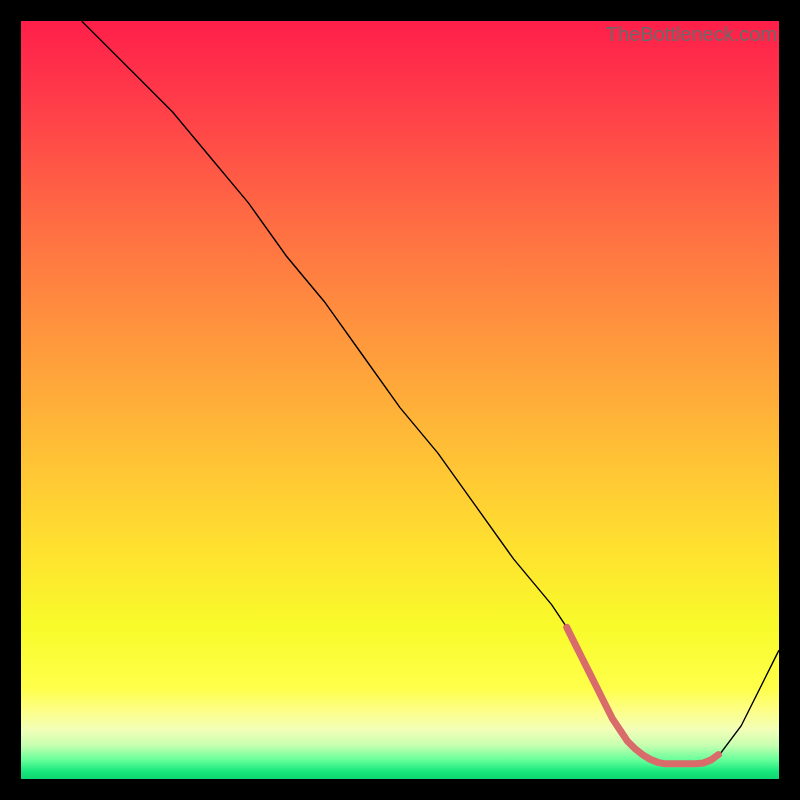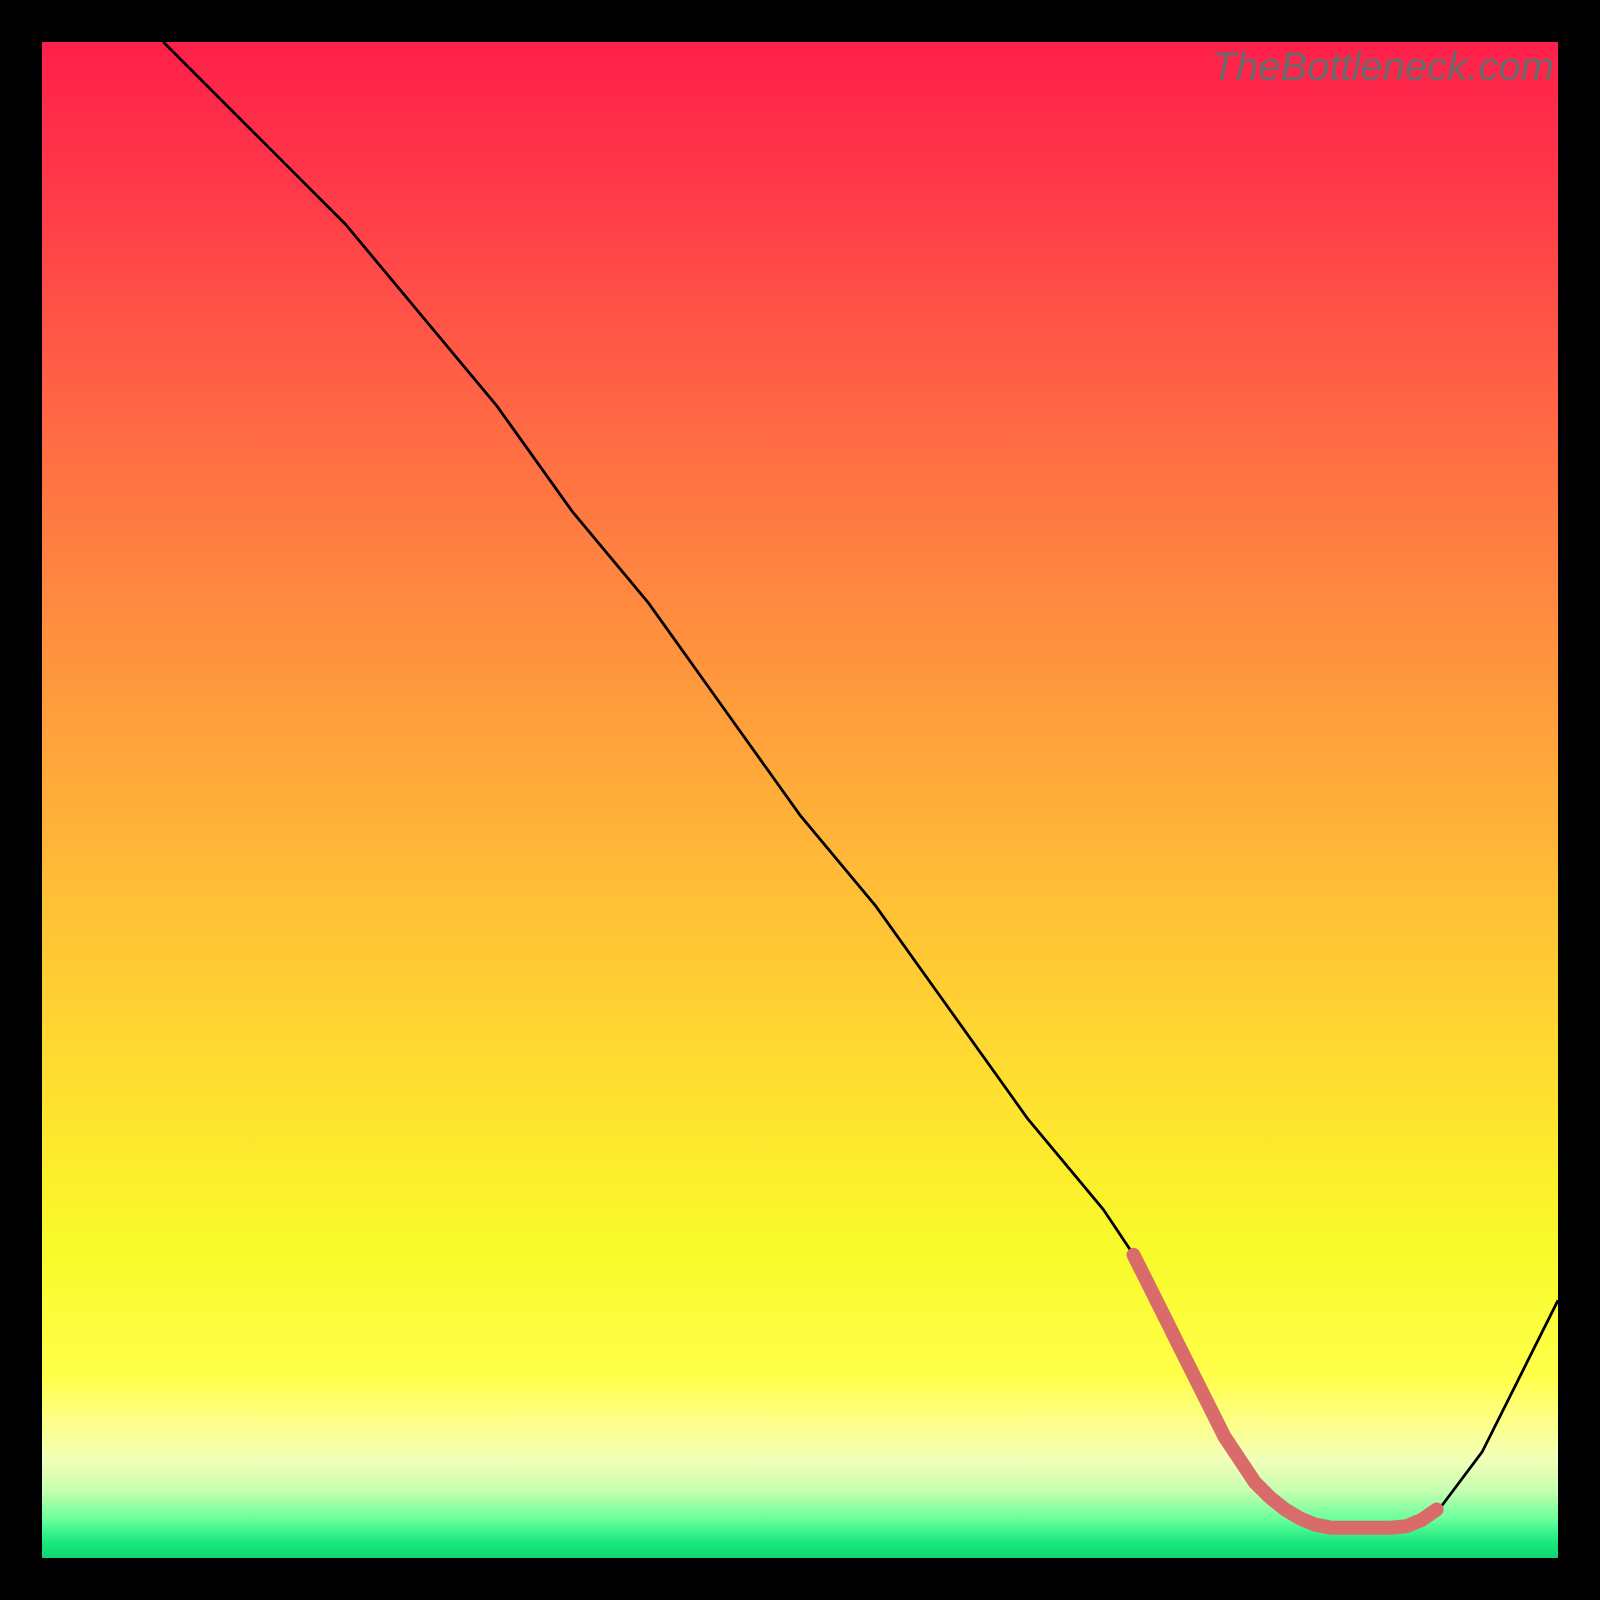--- a/index.html
+++ b/index.html
@@ -29,21 +29,20 @@
   .watermark {
     position: absolute;
     top: 2px;
     right: 2px;
     color: #6a6a6a;
     font-size: 20px;
     letter-spacing: 0px;
     font-weight: 500;
     z-index: 5;
     user-select: none;
-    font-style: italic;
   }
 </style>
 </head>
 <body>
 
 <div class="frame">
 
   <div class="watermark">TheBottleneck.com</div>
 
   <svg class="plot" viewBox="0 0 758 758" preserveAspectRatio="none">

